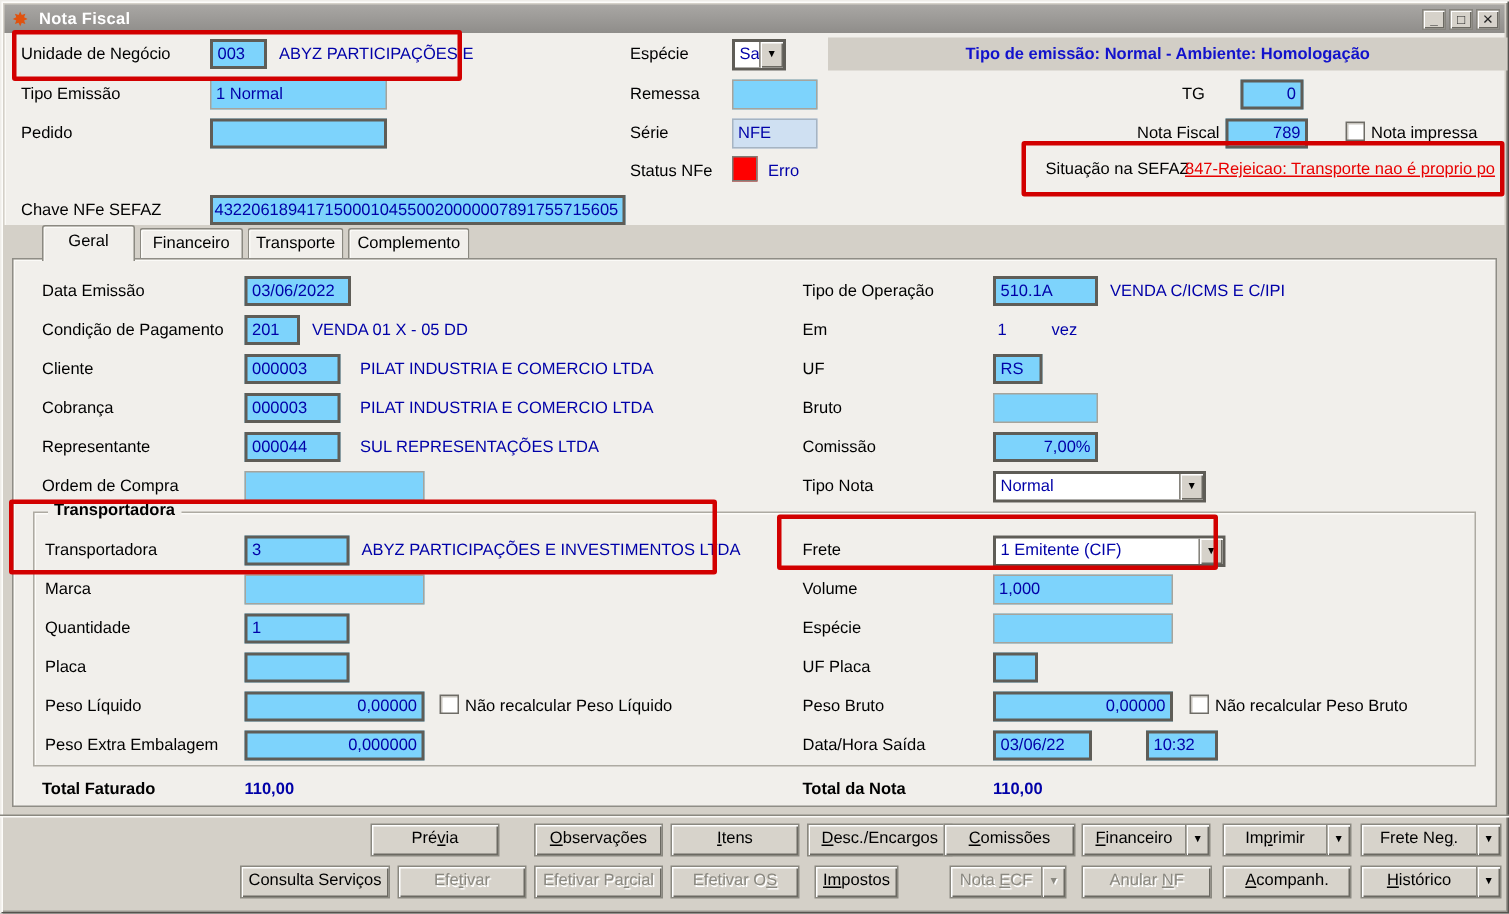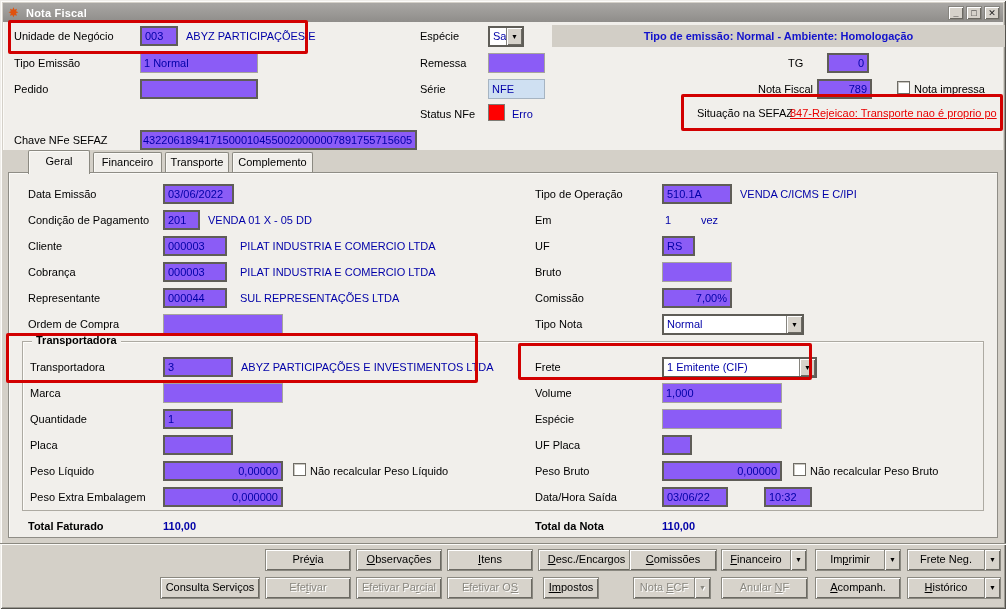--- a/index.html
+++ b/index.html
@@ -28,21 +28,21 @@
   .panel{
     left:3px;top:22px;width:1000px;height:128px;
     background:var(--panel-bg,#f1efeb);
     box-shadow:inset 1px 0 0 #fbfaf7;
   }
   .lbl{white-space:nowrap;}
   .lbl.b{font-weight:bold;}
   .val{color:var(--value-navy,#0000a8);white-space:nowrap;}
   .val.b{font-weight:bold;}
   .input{
-    background:#8b5cf6;border:1px solid #a6a49c;height:20px;line-height:18px;
+    background:#7dd3fc;border:1px solid #a6a49c;height:20px;line-height:18px;
     padding:0 3px;color:var(--value-navy,#0000a8);overflow:hidden;white-space:nowrap;
   }
   .input.strong{border:2px solid #5f5d57;line-height:16px;}
   .input.num{text-align:right;}
   .input.blue{background:var(--serie-bg,#cfe0f2);border:1px solid #a6b4c2;}
   .dd{background:#fff;border:2px solid #5f5d57;height:21px;display:flex;align-items:stretch;padding:0;}
   .dd .dd-text{flex:1;line-height:17px;padding:0 3px;color:var(--value-navy,#0000a8);white-space:nowrap;overflow:hidden;}
   .dd .dd-arrow{
     width:16px;background:#d6d2ca;border-left:1px solid #86847e;
     box-shadow:inset 1px 1px 0 #fff, inset -1px -1px 0 #6b6962;
@@ -239,21 +239,21 @@
   <div class="abs input strong" style="left:662px;top:487px;width:66px">03/06/22</div>
   <div class="abs input strong" style="left:764px;top:487px;width:48px">10:32</div>
 
   <span class="abs lbl b" style="left:28px;top:520px">Total Faturado</span>
   <span class="abs val b" style="left:163px;top:520px">110,00</span>
   <span class="abs lbl b" style="left:535px;top:520px">Total da Nota</span>
   <span class="abs val b" style="left:662px;top:520px">110,00</span>
 
   <div class="abs sep-line"></div>
   <div class="abs btn-row" style="top:549px">
-      <div class="btn" style="left: 265px; width: 86px;">
+      <div class="btn" style="left: 247px; width: 86px;">
         <span class="btn-label">Pré<u>v</u>ia</span>
       </div>
       <div class="btn" style="left: 356px; width: 86px;">
         <span class="btn-label"><u>O</u>bservações</span>
       </div>
       <div class="btn" style="left: 447px; width: 86px;">
         <span class="btn-label"><u>I</u>tens</span>
       </div>
       <div class="btn" style="left: 538px; width: 97px;">
         <span class="btn-label"><u>D</u>esc./Encargos</span>

